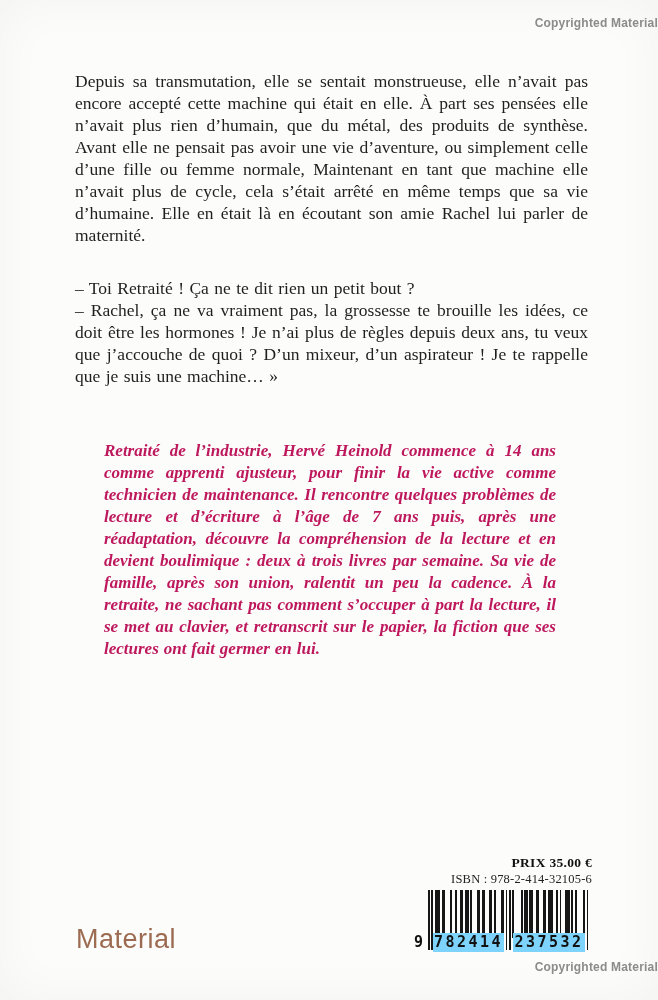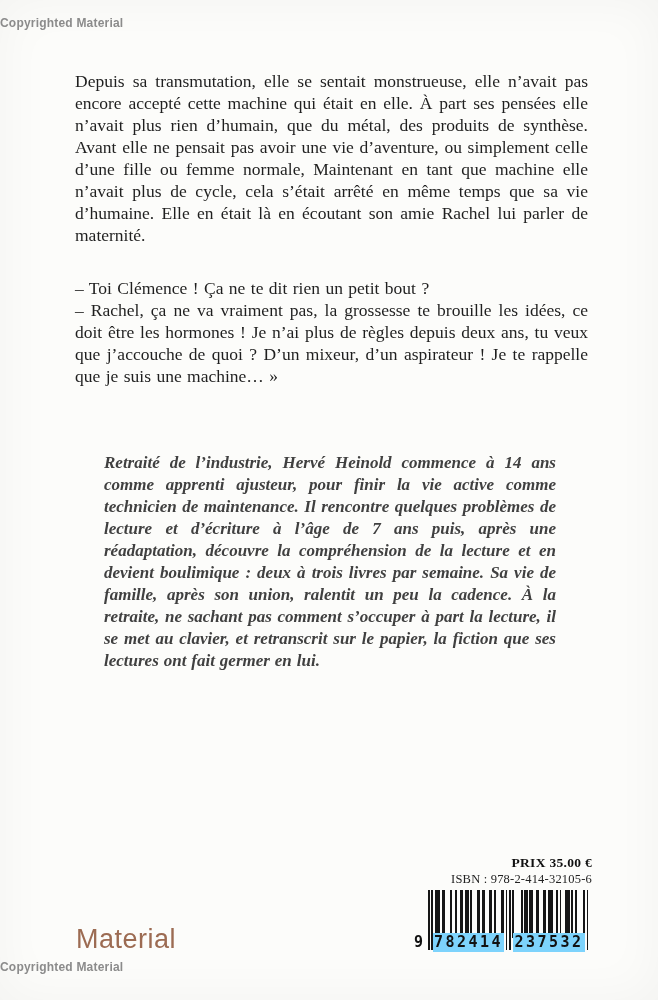--- a/index.html
+++ b/index.html
@@ -7,42 +7,42 @@
     position:relative;
     width:658px;height:1000px;
     background:#fcfcfa;
     box-shadow:inset 0 0 50px rgba(0,0,0,0.04);
     font-family:"Liberation Serif",serif;
     color:#1f1f1f;
     overflow:hidden;
   }
   .watermark{
     position:absolute;left:0;width:100%;
-    text-align:left;
+    text-align:right;
     font-family:"Liberation Sans",sans-serif;
     font-weight:600;font-size:12px;color:#8b8b8b;
     letter-spacing:0.2px;
   }
   .watermark.top{top:16px;}
   .watermark.bottom{top:960px;}
 
   .synopsis{
     position:absolute;left:75px;top:70px;width:513px;
     font-size:17.5px;line-height:22px;
     text-align:justify;word-spacing:0.06em;
   }
   .synopsis p{margin:0;}
   .synopsis p.dialogue-first{margin-top:31px;}
 
   .bio{
-    position:absolute;left:104px;top:452px;width:452px;
+    position:absolute;left:104px;top:440px;width:452px;
     font-size:17px;line-height:22px;
     font-style:italic;font-weight:bold;
     text-align:justify;word-spacing:0.04em;
-    color:#404040;
+    color:#be185d;
   }
 
   .commerce{
     position:absolute;right:66px;top:855px;
     text-align:right;line-height:16px;
   }
   .price{font-size:13.5px;font-weight:bold;letter-spacing:0.3px;color:#111;text-align:right;}
   .isbn{font-size:12.5px;color:#222;letter-spacing:0.2px;text-align:right;}
 
   .barcode{
@@ -73,21 +73,21 @@
 </style>
 </head>
 <body>
 
 <div class="page">
 
   <div class="watermark top">Copyrighted Material</div>
 
   <div class="synopsis">
     <p>Depuis sa transmutation, elle se sentait monstrueuse, elle n’avait pas encore accepté cette machine qui était en elle. À part ses pensées elle n’avait plus rien d’humain, que du métal, des produits de synthèse. Avant elle ne pensait pas avoir une vie d’aventure, ou simplement celle d’une fille ou femme normale, Maintenant en tant que machine elle n’avait plus de cycle, cela s’était arrêté en même temps que sa vie d’humaine. Elle en était là en écoutant son amie Rachel lui parler de maternité.</p>
-    <p class="dialogue-first">– Toi Clémence ! Ça ne te dit rien un petit bout ?</p>
+    <p class="dialogue-first">– Toi Retraité ! Ça ne te dit rien un petit bout ?</p>
     <p>– Rachel, ça ne va vraiment pas, la grossesse te brouille les idées, ce doit être les hormones ! Je n’ai plus de règles depuis deux ans, tu veux que j’accouche de quoi ? D’un mixeur, d’un aspirateur ! Je te rappelle que je suis une machine… »</p>
   </div>
 
   <div class="bio">Retraité de l’industrie, Hervé Heinold commence à 14 ans comme apprenti ajusteur, pour finir la vie active comme technicien de maintenance. Il rencontre quelques problèmes de lecture et d’écriture à l’âge de 7 ans puis, après une réadaptation, découvre la compréhension de la lecture et en devient boulimique : deux à trois livres par semaine. Sa vie de famille, après son union, ralentit un peu la cadence. À la retraite, ne sachant pas comment s’occuper à part la lecture, il se met au clavier, et retranscrit sur le papier, la fiction que ses lectures ont fait germer en lui.</div>
 
   <div class="commerce">
     <div class="price">PRIX 35.00 €</div>
     <div class="isbn">ISBN : 978-2-414-32105-6</div>
   </div>
 

